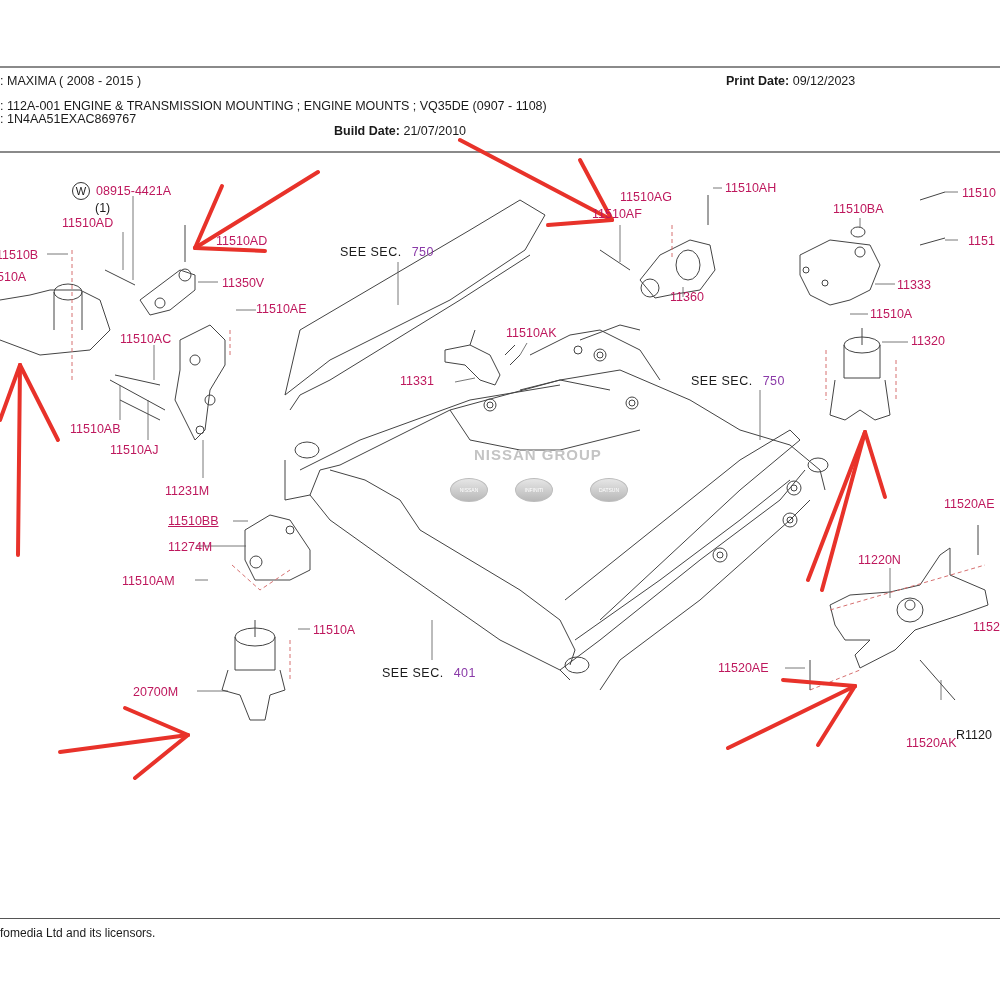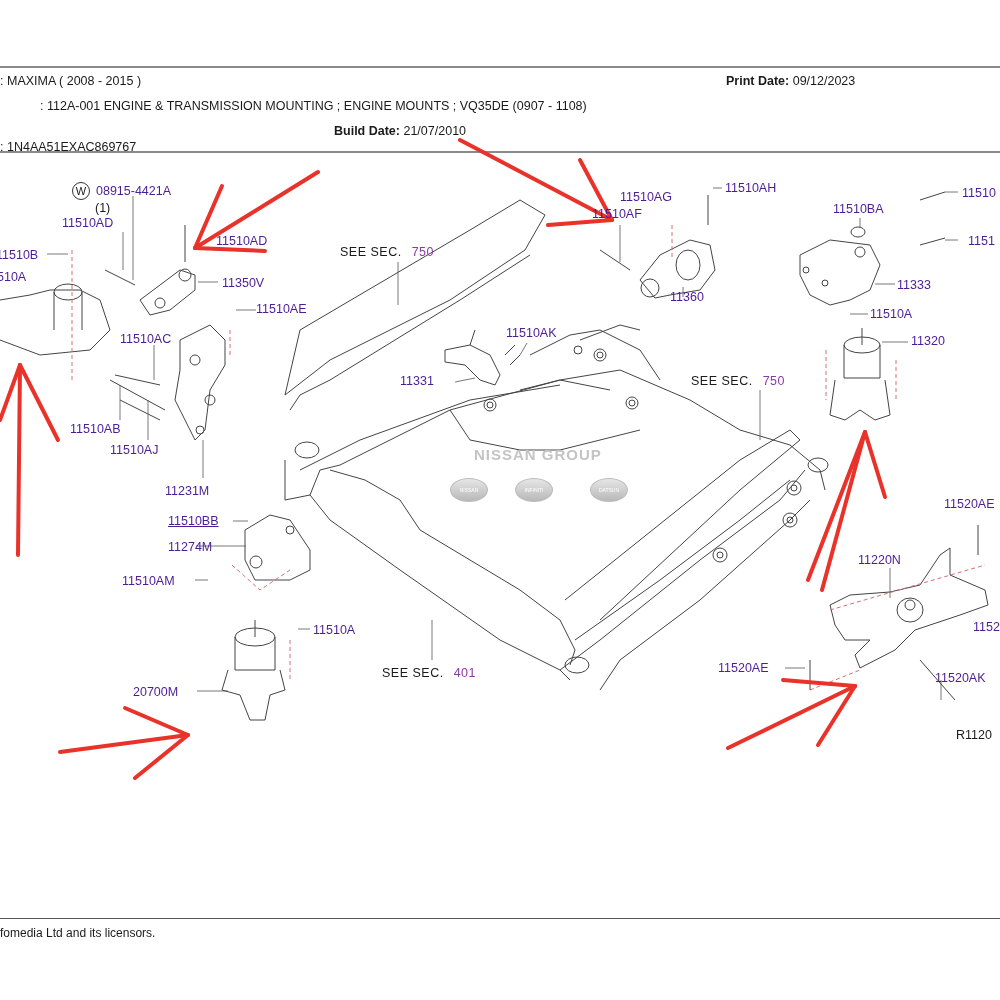--- a/index.html
+++ b/index.html
@@ -1,20 +1,20 @@
 <!DOCTYPE html>
 <html><head>
 <meta charset="utf-8">
 <style>
   html, body { margin:0; padding:0; background:#ffffff; }
   body { width:1000px; height:1000px; position:relative; overflow:hidden; font-family:"Liberation Sans", sans-serif; }
   .hr { position:absolute; left:0; width:1000px; height:2px; background:#8a8a8a; }
   .hdr { position:absolute; font-size:12.5px; color:#1a1a1a; white-space:nowrap; }
   .hdr b { font-weight:bold; }
-  .lbl { position:absolute; font-size:12.5px; color:#4c1d95; white-space:nowrap; font-family:"Liberation Sans", sans-serif; }
+  .lbl { position:absolute; font-size:12.5px; color:#be185d; white-space:nowrap; font-family:"Liberation Sans", sans-serif; }
   .see { position:absolute; font-size:12.5px; color:#1a1a1a; white-space:nowrap; letter-spacing:0.5px;text-align:right; }
   .see .num { color:#8a3aa8; margin-left:10px; }
   .ref { position:absolute; font-size:12.5px; color:#1a1a1a; white-space:nowrap; }
   .foot { position:absolute; font-size:12px; color:#1a1a1a; white-space:nowrap; }
   svg.diagram { position:absolute; left:0; top:0; }
   .wm { position:absolute; font-weight:bold; font-size:15px; color:#c4c4c4; letter-spacing:1px;text-align:right; }
   .logo { position:absolute; width:36px; height:22px; border-radius:50%; background:linear-gradient(#e6e6e6,#b8b8b8); border:1px solid #bdbdbd; font-size:5px; color:#fff; text-align:center; line-height:22px; }
   .wcircle { position:absolute; width:16px; height:16px; border:1px solid #333; border-radius:50%; font-size:11px; text-align:center; line-height:16px; color:#1a1a1a; }
 </style>
 </head>
@@ -25,25 +25,25 @@
 <div class="hr" style="top:918px;height:1px;background:#555;"></div>
 
 <div class="hdr" style="left:0;top:74px;">
   <span>:</span>
   <span>MAXIMA ( 2008 - 2015 )</span>
 </div>
 <div class="hdr" style="left:726px;top:74px;">
   <b>Print Date:</b>
   <span>09/12/2023</span>
 </div>
-<div class="hdr" style="left:0;top:99px;padding-left:40px;">
+<div class="hdr" style="left:0;top:99px;">
   <span>:</span>
   <span>112A-001 ENGINE &amp; TRANSMISSION MOUNTING ; ENGINE MOUNTS ; VQ35DE (0907 - 1108)</span>
 </div>
-<div class="hdr" style="left:0;top:140px;">
+<div class="hdr" style="left:0;top:112px;">
   <span>:</span>
   <span>1N4AA51EXAC869767</span>
 </div>
 <div class="hdr" style="left:334px;top:124px;">
   <b>Build Date:</b>
   <span>21/07/2010</span>
 </div>
 
 <svg class="diagram" width="1000" height="1000" viewBox="0 0 1000 1000">
   <g fill="none" stroke="#444" stroke-width="1">
@@ -254,21 +254,21 @@
 <div class="lbl" style="left:833px;top:202px;">11510BA</div>
 <div class="lbl" style="left:962px;top:186px;">11510</div>
 <div class="lbl" style="left:968px;top:234px;">1151</div>
 <div class="lbl" style="left:897px;top:278px;">11333</div>
 <div class="lbl" style="left:870px;top:307px;">11510A</div>
 <div class="lbl" style="left:911px;top:334px;">11320</div>
 <div class="lbl" style="left:944px;top:497px;">11520AE</div>
 <div class="lbl" style="left:858px;top:553px;">11220N</div>
 <div class="lbl" style="left:973px;top:620px;">1152</div>
 <div class="lbl" style="left:718px;top:661px;">11520AE</div>
-<div class="lbl" style="left:906px;top:671px;margin-left:29px;">11520AK</div>
+<div class="lbl" style="left:906px;top:736px;">11520AK</div>
 
 <div class="see" style="left:340px;top:245px;">
   <span>SEE  SEC.</span><span class="num">750</span>
 </div>
 <div class="see" style="left:691px;top:374px;">
   <span>SEE  SEC.</span><span class="num">750</span>
 </div>
 <div class="see" style="left:382px;top:666px;">
   <span>SEE  SEC.</span><span class="num">401</span>
 </div>

